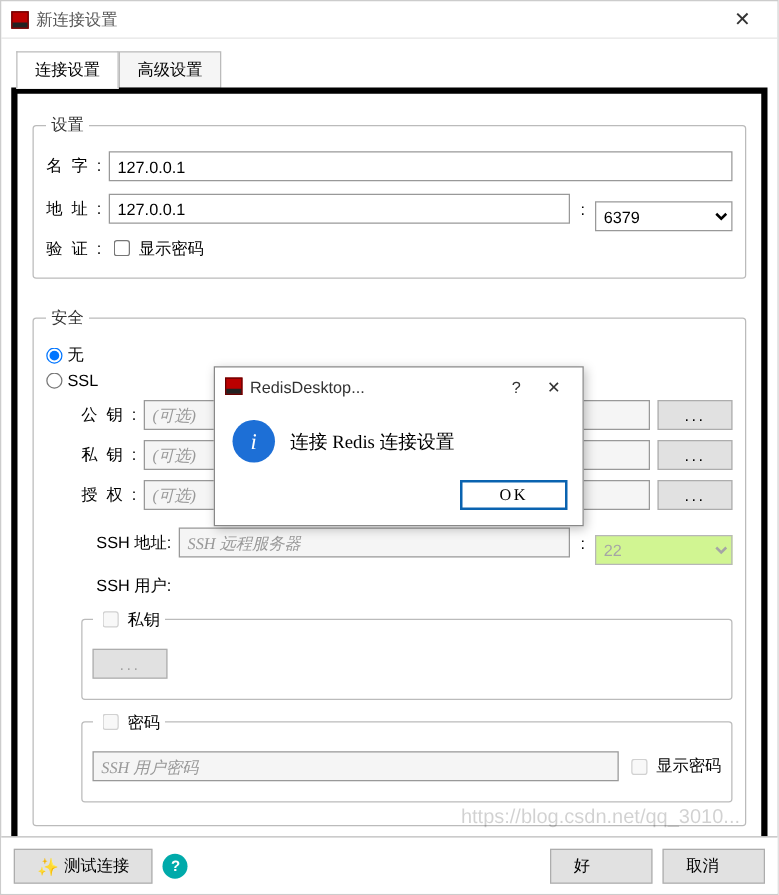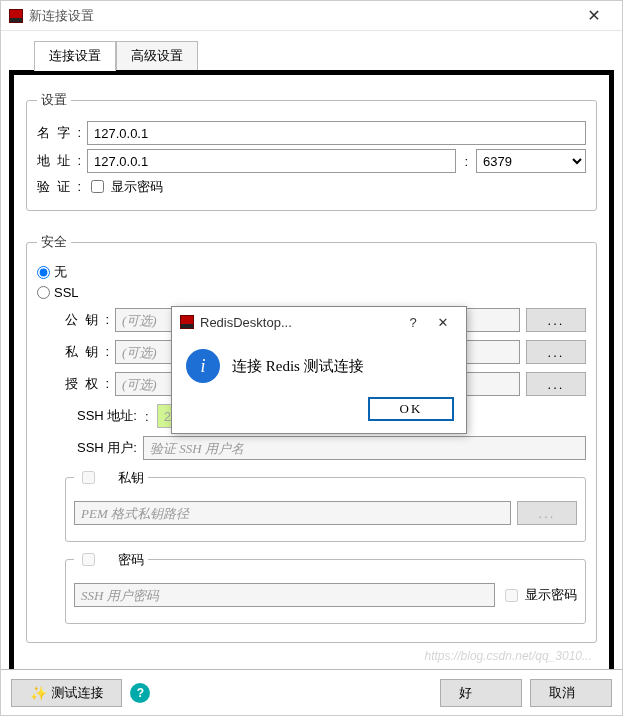--- a/index.html
+++ b/index.html
@@ -4,52 +4,52 @@
 <style>
 * { box-sizing: border-box; font-family: "Microsoft YaHei", "Segoe UI", sans-serif; font-size: 13px; }
 body { margin: 0; background: #f0f0f0; }
 .window { width: 623px; height: 716px; background: #fff; border: 1px solid #ccc; position: relative; }
 .titlebar { height: 30px; display: flex; align-items: center; padding: 0 8px; border-bottom: 1px solid #e5e5e5; }
 .title-icon { width: 14px; height: 14px; background: #b00; margin-right: 6px; border: 1px solid #600; position: relative; }
 .title-icon::after { content: ""; position: absolute; bottom: 0; left: 0; right: 0; height: 4px; background: #222; }
 .title-text { color: #555; flex: 1; }
 .close-x { width: 40px; height: 28px; display: flex; align-items: center; justify-content: center; color: #333; font-size: 16px; }
 .content { padding: 10px 8px; }
-.tabs { display: flex; margin-left: 25px; text-align: center; }
+.tabs { display: flex; margin-left: 4px; text-align: center; }
 .tab { padding: 5px 14px; border: 1px solid #bbb; background: #f5f5f5; cursor: pointer; }
 .tab.active { background: #fff; border-bottom: 1px solid #fff; position: relative; z-index: 2; }
 .tab-panel { border: 5px solid #000000; margin-top: -1px; padding: 10px 12px 8px; height: 612px; position: relative; }
 fieldset.grp { border: 1px solid #bbb; border-radius: 3px; margin: 6px 0 16px; padding: 8px 10px 10px; }
 fieldset.grp > legend { padding: 0 4px; color: #333; }
 .row { display: flex; align-items: center; margin: 4px 0; gap: 6px; }
 .label { width: 44px; text-align: justify; text-align-last: justify; }
 .label-w { width: 72px; text-align: right; }
 input[type=text] { border: 1px solid #999; padding: 3px 6px; height: 24px; background: #fff; }
 input.flex { flex: 1; }
 input::placeholder { color: #999; font-style: italic; font-family: SimSun, serif; }
 .colon { padding: 0 2px; }
-select { border: 1px solid #999; height: 24px; background: #fff; padding: 0 2px; }
+select { border: 1px solid #999; height: 24px; background: #fff; padding: 0 2px; margin-top: 12px; }
 .radio-row { display: flex; align-items: center; margin: 4px 0; }
 .radio-row input { margin: 0 4px 0 0; }
 .ssl-block { padding-left: 28px; }
 .ssl-block .row { margin: 8px 0; }
 .ssl-block input[type=text] { flex: 1; background: #f5f5f5; }
 .browse-btn { width: 60px; height: 24px; background: #e1e1e1; border: 1px solid #adadad; cursor: pointer; letter-spacing: 2px; }
 .nested-field { border: 1px solid #bbb; border-radius: 3px; margin: 8px 0 8px 22px; padding: 6px 8px 8px; }
-.nested-field legend { padding: 0 4px; display: flex; align-items: center; gap: 20px; }
+.nested-field legend { padding: 0 4px; display: flex; align-items: center; gap: 4px; }
 .nested-field input[type=text] { flex: 1; background: #f5f5f5; }
 .check { display: flex; align-items: center; gap: 4px; white-space: nowrap; }
 .bottom-bar { position: absolute; left: 0; right: 0; bottom: 0; border-top: 1px solid #bbb; height: 46px; display: flex; align-items: center; padding: 0 10px; gap: 8px; background: #fff; }
 .btn { height: 28px; padding: 0 18px; background: #e1e1e1; border: 1px solid #adadad; cursor: pointer; display: inline-flex; align-items: center; gap: 4px; }
 .spacer { flex: 1; }
-.watermark { position: absolute; right: 30px; bottom: 52px; color: rgba(0,0,0,0.18); font-style: italic; font-size: 12px; pointer-events: none; }
+.watermark { position: absolute; right: 30px; bottom: 52px; color: rgba(0,0,0,0.18); font-size: 16px; pointer-events: none; }
 .help-icon { width: 20px; height: 20px; border-radius: 50%; background: #0aa; color: #fff; display: inline-flex; align-items: center; justify-content: center; font-weight: bold; font-size: 12px; }
 .magic-icon { display: inline-block; font-size: 14px; }
 
-.modal { position: absolute; left: 170px; top: 305px; width: 296px; background: #fff; border: 1px solid #888; box-shadow: 2px 2px 8px rgba(0,0,0,0.25); z-index: 100; }
+.modal { position: absolute; left: 170px; top: 292px; width: 296px; background: #fff; border: 1px solid #888; box-shadow: 2px 2px 8px rgba(0,0,0,0.25); z-index: 100; }
 .modal-title { height: 30px; display: flex; align-items: center; padding: 0 8px; }
 .modal-title .title-icon { width: 14px; height: 14px; }
 .modal-title .ttext { flex: 1; color: #333; }
 .modal-title .q { width: 30px; text-align: center; color: #333; }
 .modal-title .mx { width: 30px; text-align: center; color: #333; }
 .modal-body { display: flex; align-items: center; padding: 12px 14px 8px; gap: 12px; }
 .info-icon { width: 34px; height: 34px; border-radius: 50%; background: #1d6fd6; color: #fff; display: flex; align-items: center; justify-content: center; font-size: 18px; font-family: "Times New Roman", serif; font-style: italic; }
 .modal-msg { font-family: SimSun, "Microsoft YaHei", serif; font-size: 15px; }
 .modal-actions { display: flex; justify-content: flex-end; padding: 6px 12px 12px; align-items: center; }
 .ok-btn { width: 86px; height: 24px; background: #fff; border: 2px solid #0a63b0; font-family: SimSun, serif; letter-spacing: 2px; }
@@ -120,37 +120,36 @@
             <span class="label">授权:</span>
             <input type="text" disabled="" placeholder="(可选)" style="">
             <button class="browse-btn">...</button>
           </div>
         </div>
 
 
         <div class="ssl-block">
           <div class="row">
             <span class="label-w">SSH 地址:</span>
+            <input type="text" disabled="" class="flex" placeholder="SSH 远程服务器" style="">
             <span class="colon">:</span>
             <select disabled="" style="width:110px;background:#bef264;">
               <option>22</option>
             </select>
           </div>
           <div class="row">
             <span class="label-w">SSH 用户:</span>
-            <input type="text" disabled="" class="flex" placeholder="验证 SSH 用户名" style="">
           </div>
 
           <fieldset class="nested-field" style="margin-left:0;">
             <legend>
               <input type="checkbox" disabled="" style="">
               <span>私钥</span>
             </legend>
             <div class="row">
-              <input type="text" disabled="" placeholder="PEM 格式私钥路径" style="">
               <button class="browse-btn" disabled="">...</button>
             </div>
           </fieldset>
 
           <fieldset class="nested-field" style="margin-left:0;">
             <legend>
               <input type="checkbox" disabled="" style="">
               <span>密码</span>
             </legend>
             <div class="row">
@@ -181,19 +180,19 @@
 
   <div class="modal">
     <div class="modal-title">
       <span class="title-icon"></span>
       <span class="ttext">RedisDesktop...</span>
       <span class="q">?</span>
       <span class="mx">✕</span>
     </div>
     <div class="modal-body">
       <span class="info-icon">i</span>
-      <span class="modal-msg">连接 Redis 测试连接</span>
+      <span class="modal-msg">连接 Redis 连接设置</span>
     </div>
     <div class="modal-actions">
       <button class="ok-btn">OK</button>
     </div>
   </div>
 </div>
 
 </body></html>

